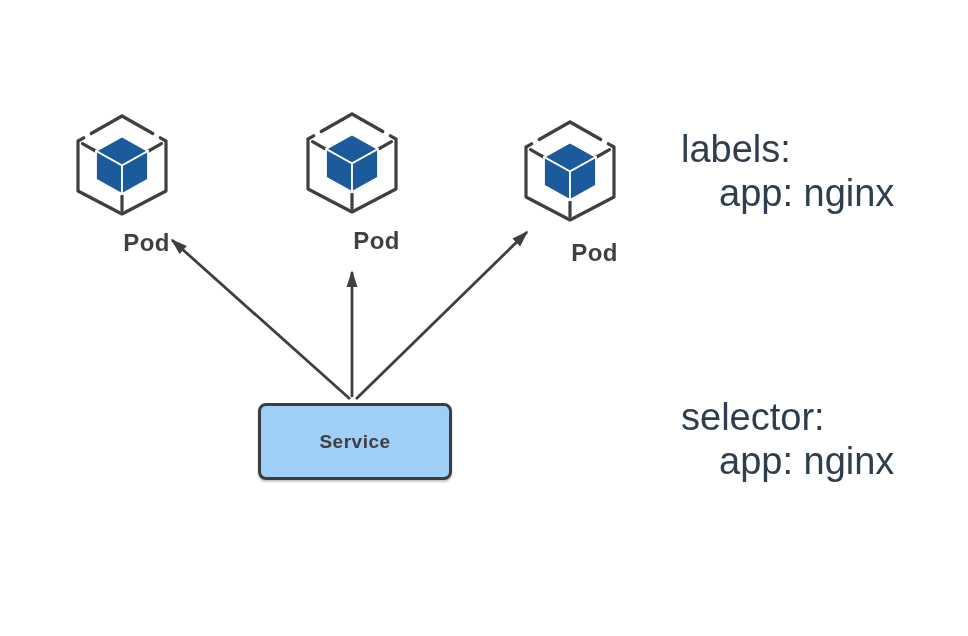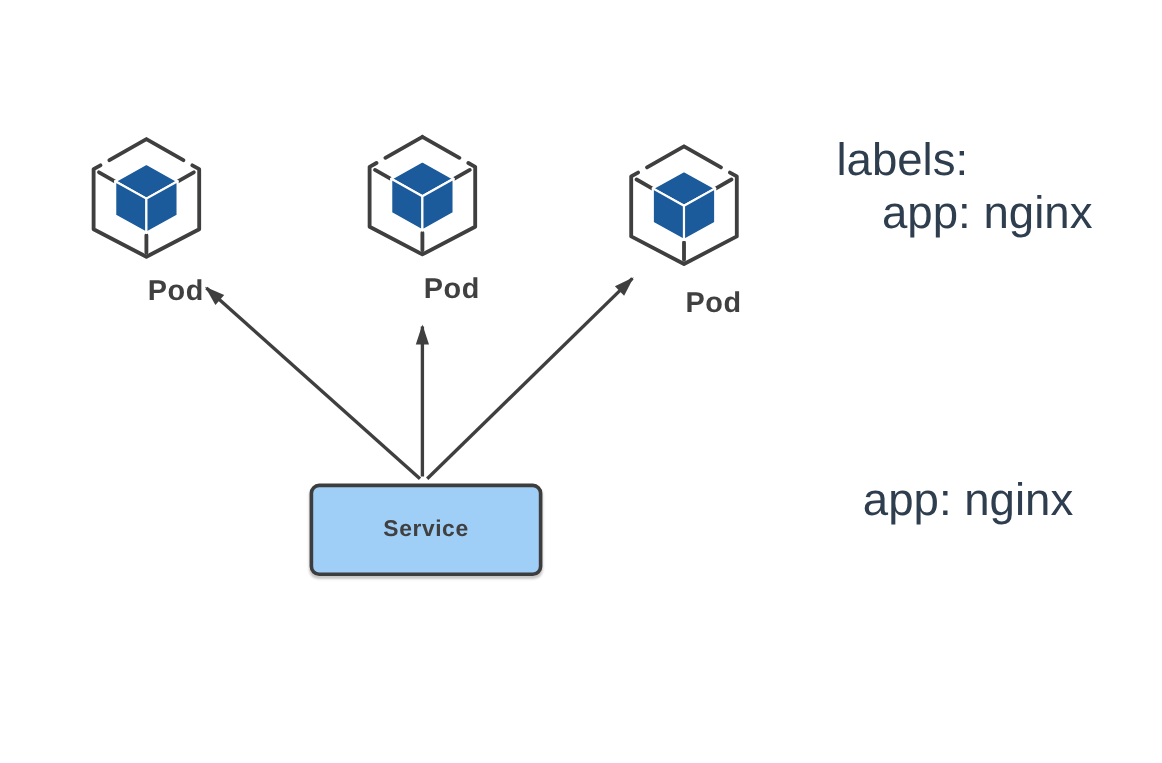--- a/index.html
+++ b/index.html
@@ -63,21 +63,21 @@
   }
 
   .annotation{
     position:absolute;
     left:681px;
     color:var(--annotation-text);
     font-size:38px;
     line-height:44px;
     white-space:nowrap;
   }
-  #annotation-labels{top:112px;margin-left:16px;}
+  #annotation-labels{top:127px;}
   #annotation-selector{top:395px;}
   .annotation .indented{padding-left:38px;}
 
   .hexline{stroke:var(--outline-gray);stroke-width:3.2;fill:none;stroke-linecap:round;stroke-linejoin:round;}
   .cubeface{fill:var(--pod-cube-blue);stroke:#ffffff;stroke-width:1.8;stroke-linejoin:round;}
 </style>
 </head>
 <body>
 
 <div class="canvas">
@@ -129,16 +129,17 @@
   <div class="service-node">
     <span class="service-label">Service</span>
   </div>
 
   <div class="annotation" id="annotation-labels">
     <div>labels:</div>
     <div class="indented">app: nginx</div>
   </div>
 
   <div class="annotation" id="annotation-selector">
+    <div>selector:</div>
     <div class="indented">app: nginx</div>
   </div>
 
 </div>
 
 </body></html>

